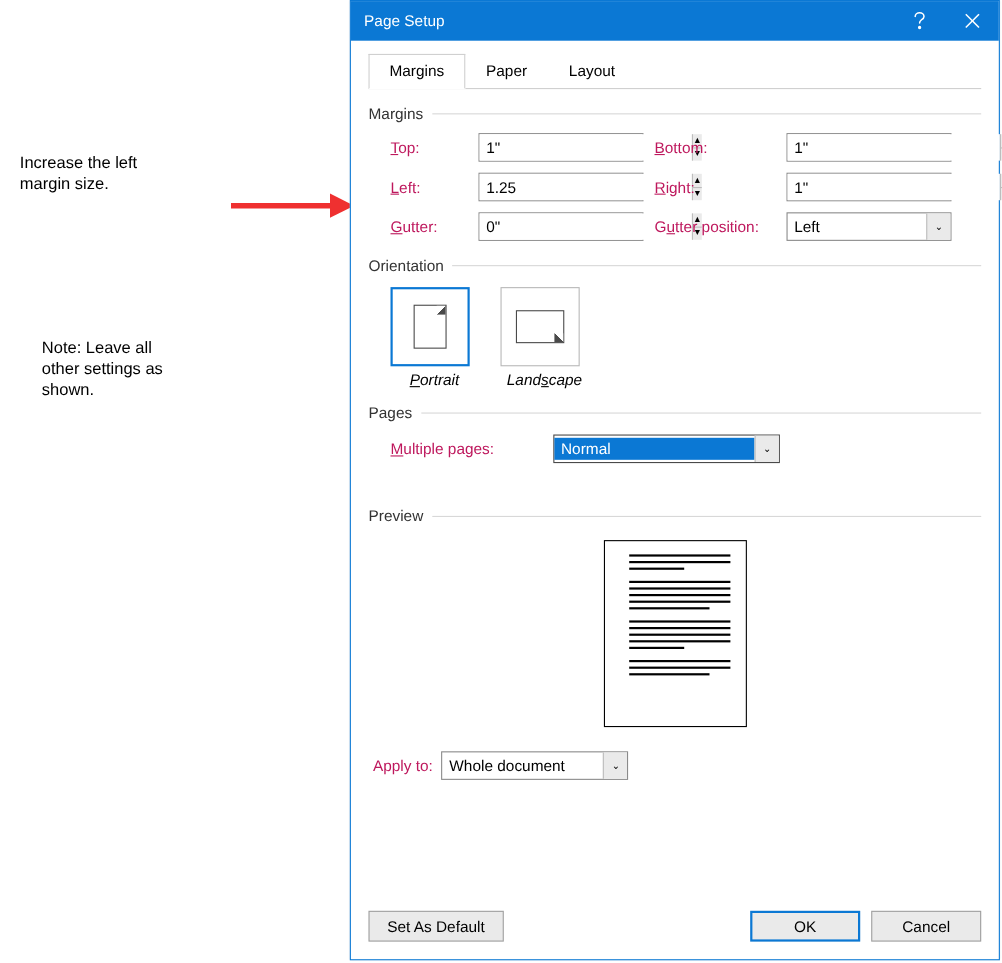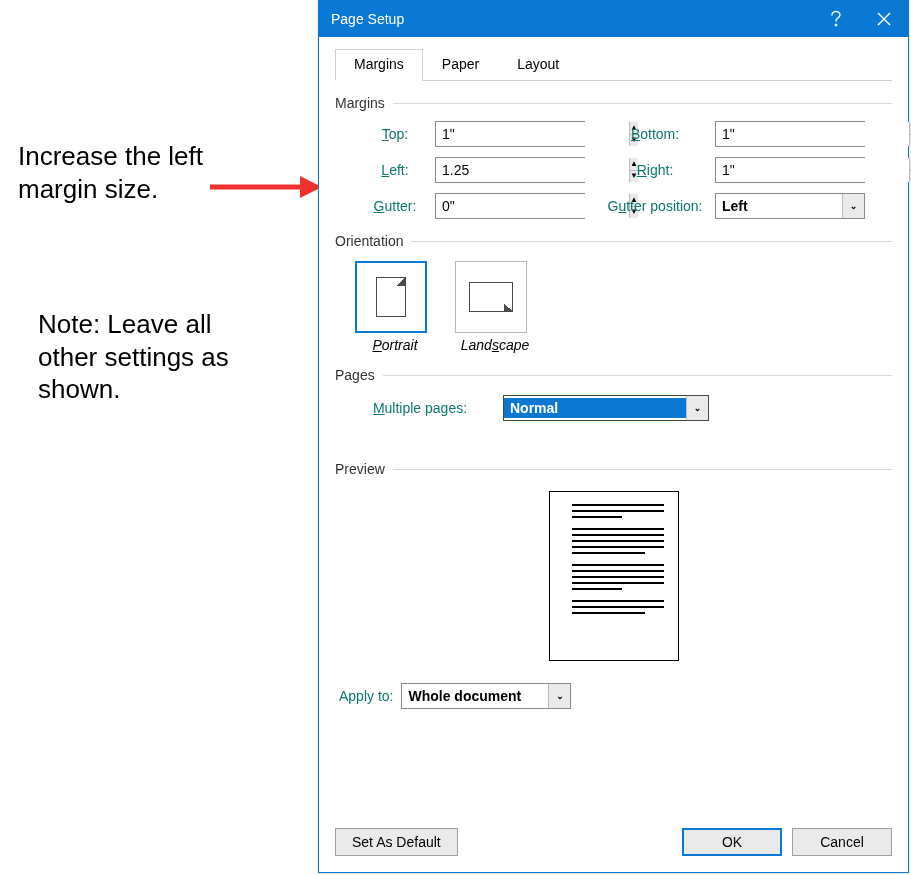--- a/index.html
+++ b/index.html
@@ -9,21 +9,21 @@
     font-size: 14px;
     background: #fff;
     color: #000;
     width: 911px;
     height: 875px;
     position: relative;
   }
   .instruction-text {
     position: absolute;
     font-family: Arial, sans-serif;
-    font-size: 26px;
+    font-size: 15px;
     color: #000;
     line-height: 1.25;
   }
   .instruction1 { left: 18px; top: 140px; }
   .instruction2 { left: 38px; top: 308px; }
   .arrow {
     position: absolute;
     left: 210px;
     top: 172px;
     width: 112px;
@@ -98,21 +98,21 @@
     background: #d8d8d8;
     margin-left: 8px;
   }
   .margins-grid {
     margin: 10px 0 0 20px;
     display: grid;
     grid-template-columns: 80px 160px 120px 160px;
     row-gap: 10px;
     align-items: center;
   }
-  .lbl { color: #0f766e; text-align: center; }
+  .lbl { color: #be185d; }
   .u { text-decoration: underline; }
   .spin {
     display: flex;
     width: 150px;
     height: 26px;
     border: 1px solid #8a8a8a;
   }
   .spin input {
     flex: 1;
     border: none;
@@ -138,21 +138,20 @@
     border-bottom: 1px solid #bdbdbd;
   }
   .spin .arrows div:last-child { border-bottom: none; }
   .select-box {
     width: 150px;
     height: 26px;
     border: 1px solid #8a8a8a;
     display: flex;
     align-items: center;
     background: #fff;
-    font-weight: bold;
   }
   .select-box .sel-text {
     flex: 1;
     padding: 2px 6px;
   }
   .select-box .sel-btn {
     width: 22px;
     height: 100%;
     background: #eaeaea;
     border-left: 1px solid #bdbdbd;

